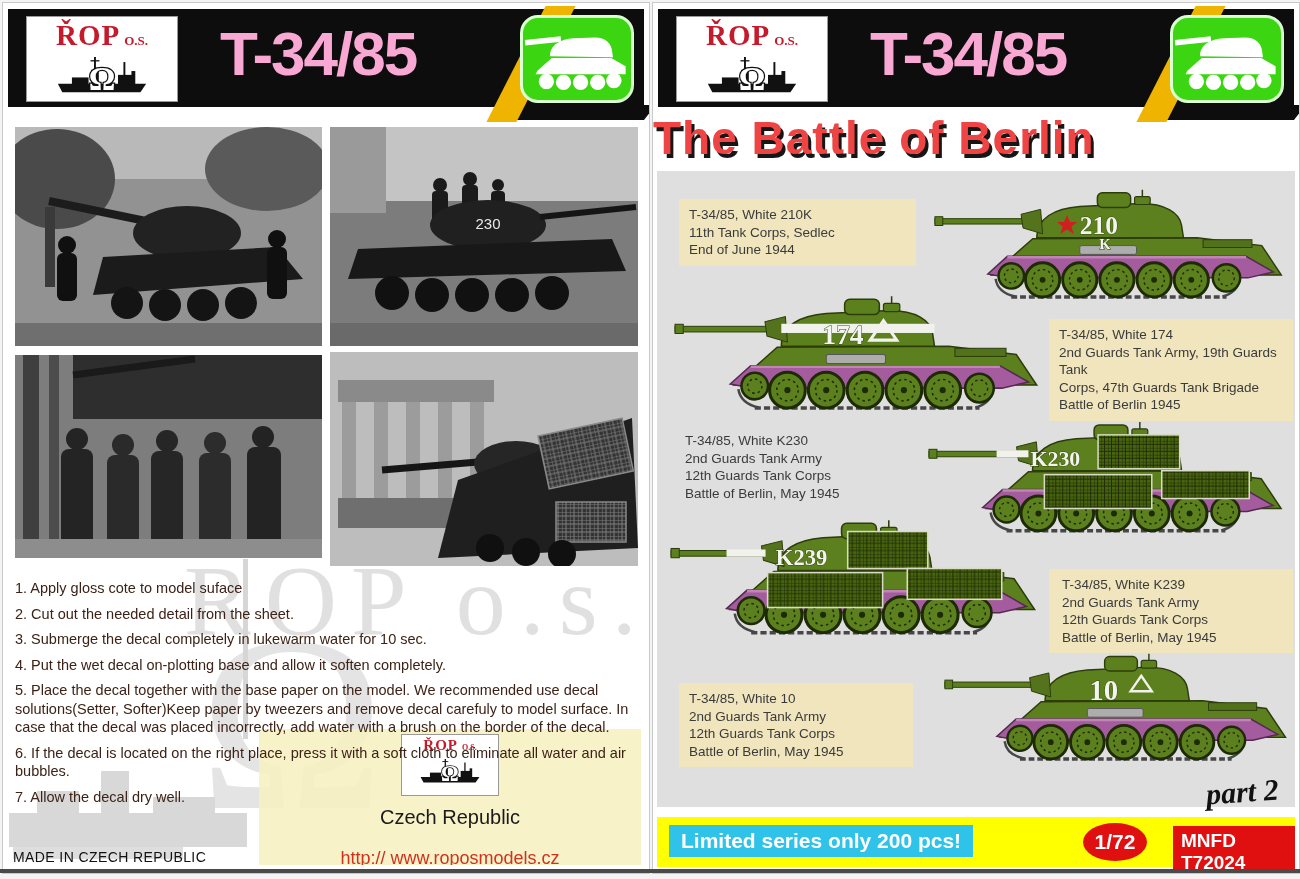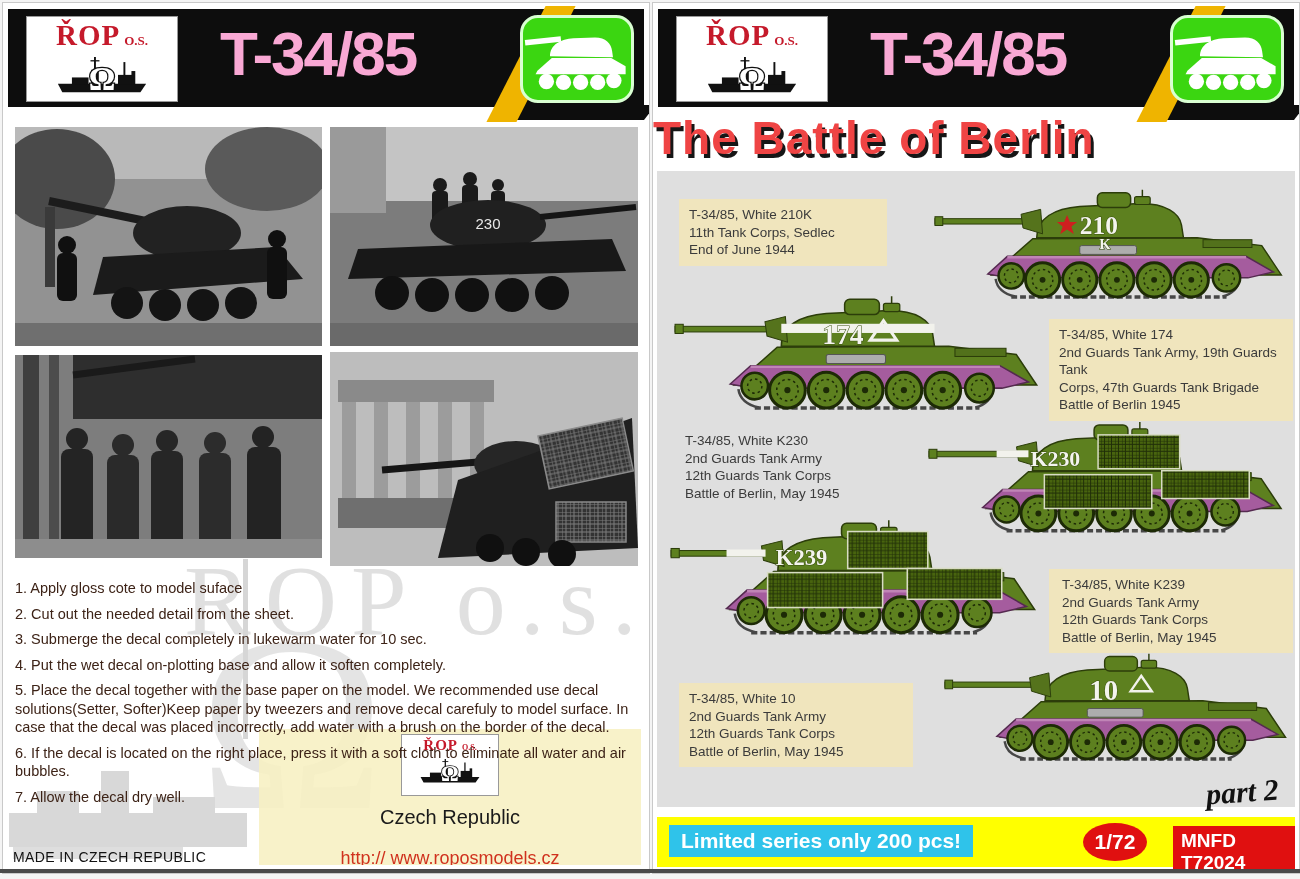--- a/index.html
+++ b/index.html
@@ -307,21 +307,21 @@
         <svg viewBox="0 0 120 90">
             <use href="#tank-icon-white"></use>
           </svg>
       </div>
     </div>
 
     <div class="bob-title">The Battle of Berlin</div>
 
     <div class="panel">
 
-      <div class="vlabel" style="left:22px;top:28px;width:208px;">
+      <div class="vlabel" style="left:22px;top:28px;width:237px;">
         <div>T-34/85, White 210K</div>
         <div>11th Tank Corps, Sedlec</div>
         <div>End of June 1944</div>
       </div>
       <svg class="tank" style="left:276px;top:10px;width:362px;" viewBox="0 0 370 130">
         <use href="#tank-body"></use>
         <path d="M0,-9 L2.6,-2.8 L9,-2.8 L3.9,1.3 L6,8 L0,3.9 L-6,8 L-3.9,1.3 L-9,-2.8 L-2.6,-2.8 Z" transform="translate(137,45) scale(1.15)" fill="#cf1f1f"></path>
         <text class="mk" x="150" y="54" font-size="26">210</text>
         <text class="mk" x="170" y="70" font-size="15">K</text>
       </svg>

